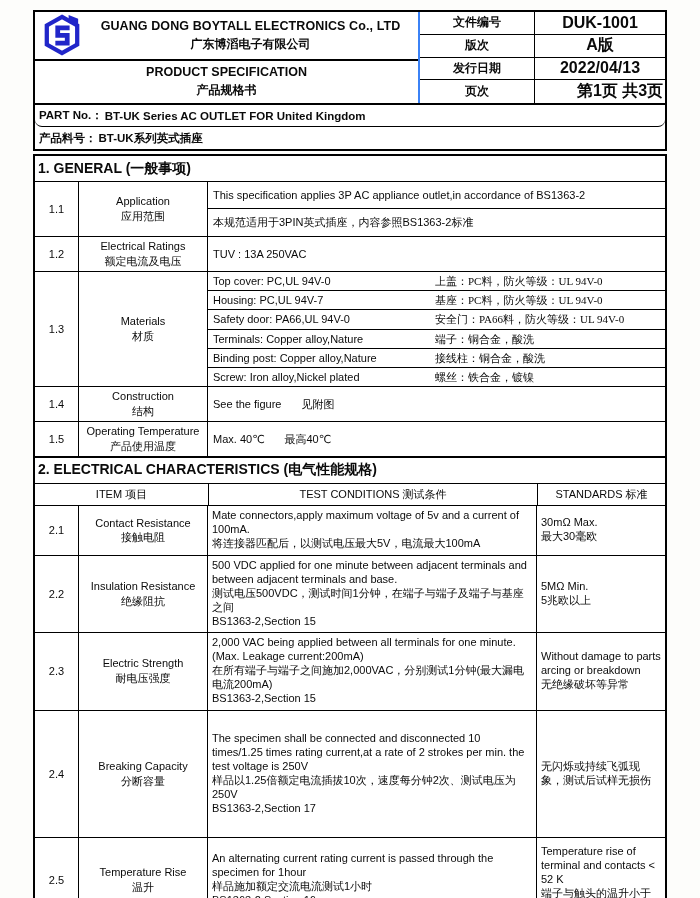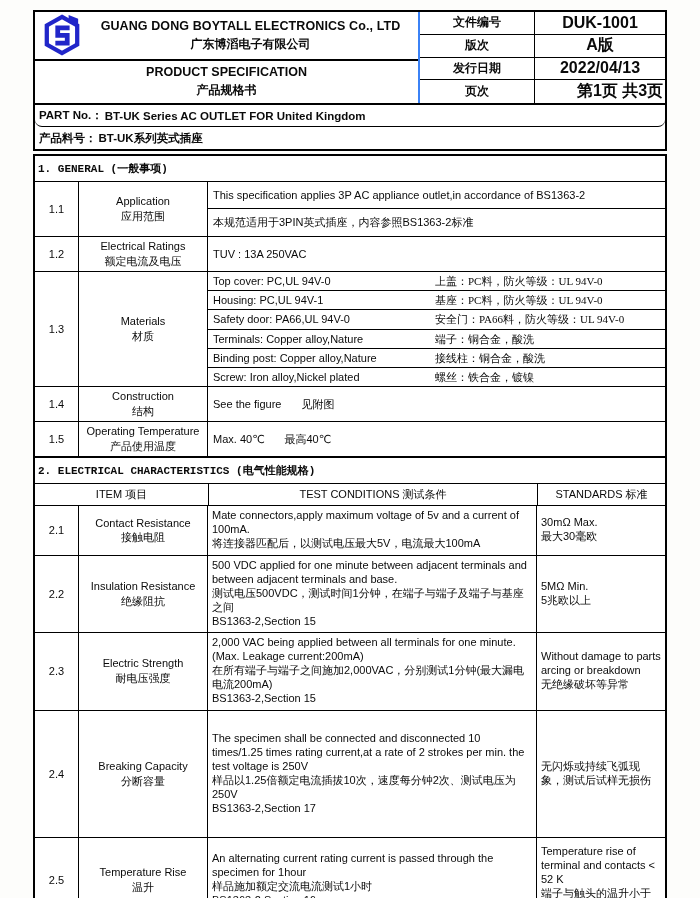--- a/index.html
+++ b/index.html
@@ -32,21 +32,21 @@
   .meta-value { display: flex; align-items: center; justify-content: center; font-weight: bold; font-size: 16px; }
 
   
   .partno { border: 2px solid #000; border-top: none; background:#fff; }
   .partno-row { height: 22px; display: flex; align-items: center; padding-left: 4px; font-weight: bold; font-size: 11.5px; border-radius: 7px; }
   .partno-row:first-child { border-bottom: 1px solid #000; }
   .partno-row .lbl { margin-right: 2px; }
 
   
   .main { border: 2px solid #000; margin-top: 3px; background:#fff; }
-  .sec-title { height: 26px; display: flex; align-items: center; font-weight: bold; font-size: 11px; padding-left: 3px; border-bottom: 1px solid #000; font-family: Liberation Mono, monospace; }
+  .sec-title { height: 26px; display: flex; align-items: center; font-weight: bold; font-size: 14px; padding-left: 3px; border-bottom: 1px solid #000; }
   .sec-title.mid { border-top: 1px solid #000; height: 27px; }
   .row { display: grid; border-bottom: 1px solid #000; }
   .row.last { border-bottom: none; }
   .g1 { grid-template-columns: 44px 129px 1fr; }
   .g2 { grid-template-columns: 44px 129px 329px 1fr; }
   .gh { grid-template-columns: 174px 329px 1fr; }
   .br { border-right: 1px solid #000; }
   .c-num { display: flex; align-items: center; justify-content: center; font-size: 11px; }
   .c-item { display: flex; flex-direction: column; align-items: center; justify-content: center; text-align: right; line-height: 1.35; padding: 2px; }
   .c-body { display: flex; align-items: center; padding: 2px 5px; line-height: 1.3; }
@@ -156,21 +156,21 @@
       <div class="c-item br">
         <div>Materials</div>
         <div>材质</div>
       </div>
       <div class="c-stack">
         <div class="subrow">
           <span class="mat-en">Top cover: PC,UL 94V-0</span>
           <span class="mat-cn">上盖：PC料，防火等级：UL 94V-0</span>
         </div>
         <div class="subrow">
-          <span class="mat-en">Housing: PC,UL 94V-1</span>
+          <span class="mat-en">Housing: PC,UL 94V-7</span>
           <span class="mat-cn">基座：PC料，防火等级：UL 94V-0</span>
         </div>
         <div class="subrow">
           <span class="mat-en">Safety door: PA66,UL 94V-0</span>
           <span class="mat-cn">安全门：PA66料，防火等级：UL 94V-0</span>
         </div>
         <div class="subrow">
           <span class="mat-en">Terminals: Copper alloy,Nature</span>
           <span class="mat-cn">端子：铜合金，酸洗</span>
         </div>

